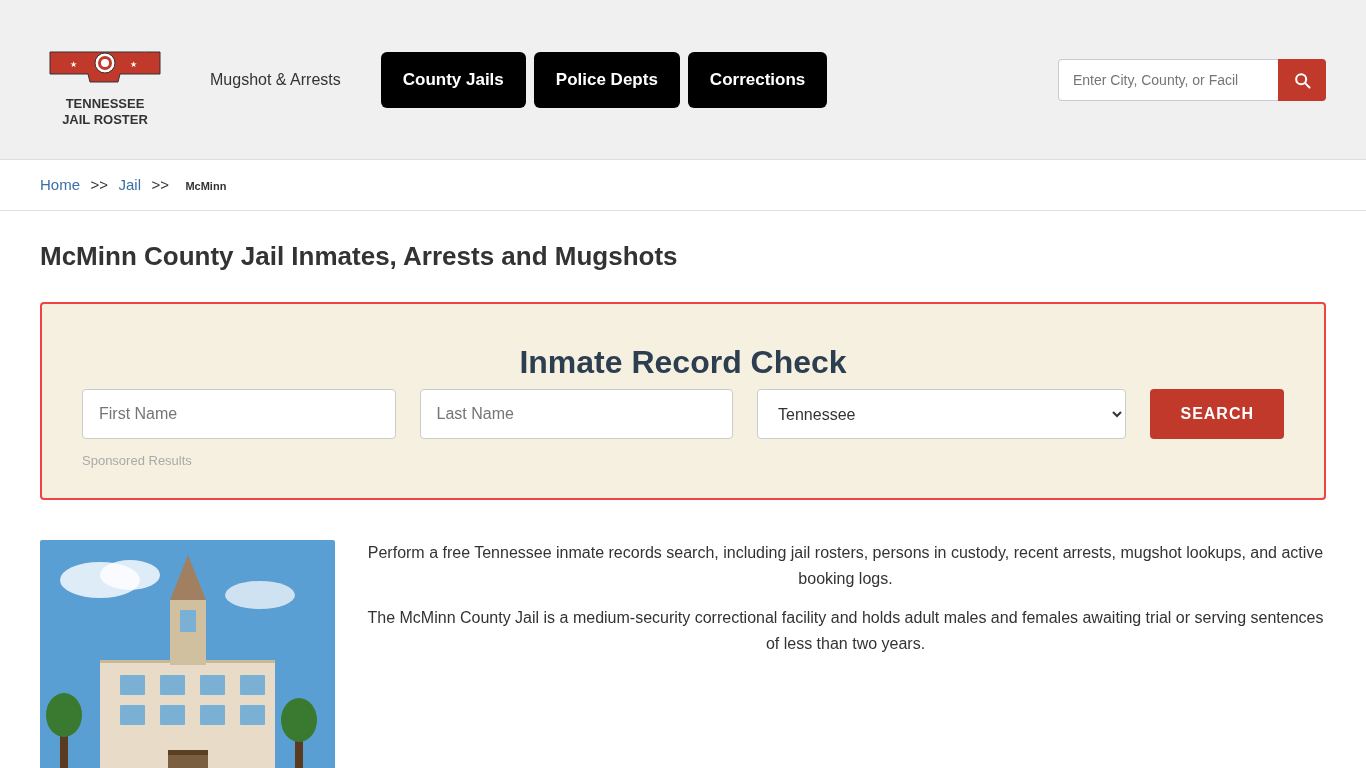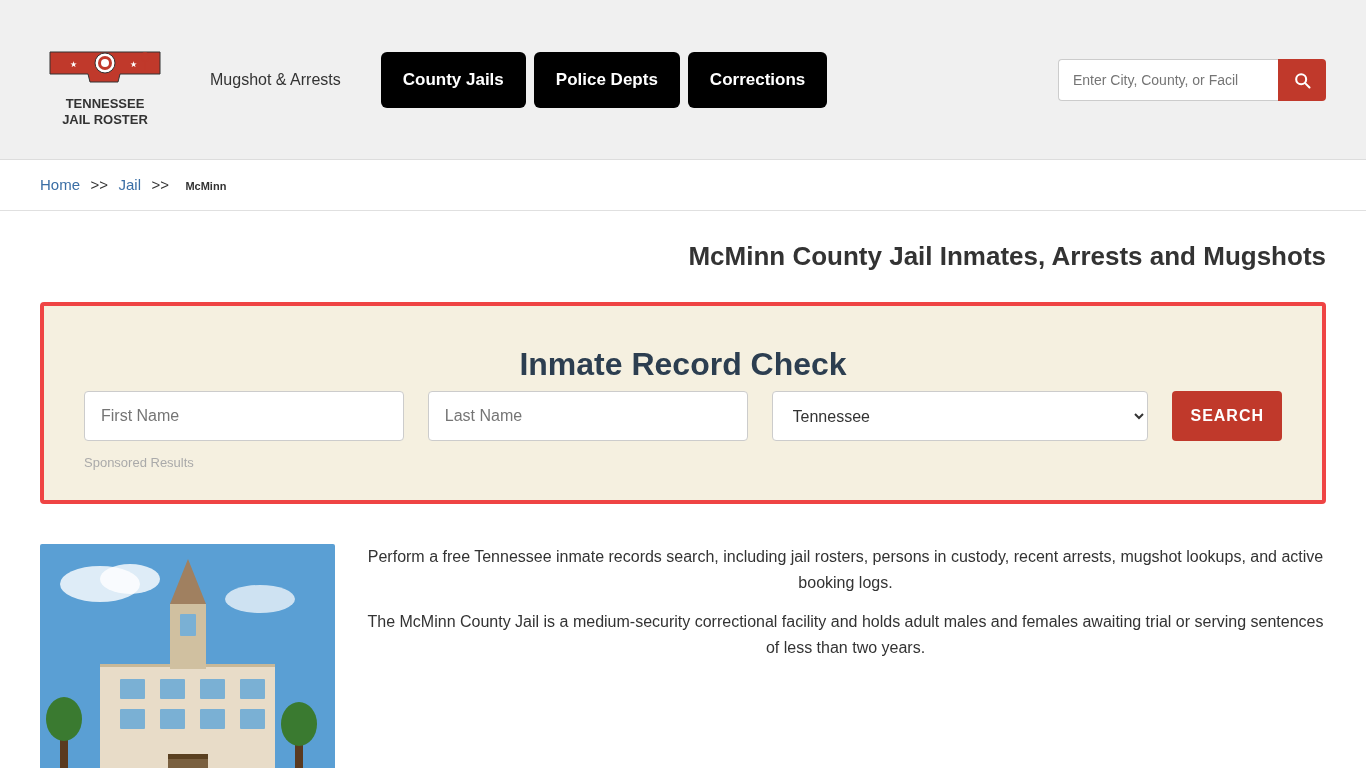--- a/index.html
+++ b/index.html
@@ -92,31 +92,31 @@
       border-bottom: 1px solid #e0e0e0;
     }
     .breadcrumb a { color: #3a6ea5; text-decoration: none; font-size: 15px; margin-top: 6px; }
     .breadcrumb span { color: #333; font-size: 15px; margin: 0 6px; }
     .breadcrumb .current { font-weight: bold; font-size: 11px; }
 
     
     .main { background: white; padding: 30px 40px; }
 
     .page-title {
-      text-align: right;
+      text-align: left;
       font-size: 26px;
       font-weight: bold;
       color: #333;
       margin-bottom: 30px;
     }
 
     
     .record-check-box {
       background: #f5f0e0;
-      border: 4px solid #ef4444;
+      border: 2px solid #ef4444;
       border-radius: 4px;
       padding: 40px 40px 30px;
       margin-bottom: 40px;
     }
     .record-check-title {
       text-align: center;
       font-size: 32px;
       font-weight: bold;
       color: #2c3e50;
       margin-bottom: 8px;
@@ -151,21 +151,21 @@
       flex: 1.2;
       height: 50px;
       background: white;
       outline: none;
       color: #333;
     }
     .record-search-btn {
       background: #c0392b;
       color: white;
       border: none;
-      padding: 0 18px;
+      padding: 0 30px;
       height: 50px;
       font-size: 16px;
       font-weight: bold;
       letter-spacing: 1px;
       border-radius: 4px;
       cursor: pointer;
       white-space: nowrap;
     }
     .sponsored {
       color: #aaa;

